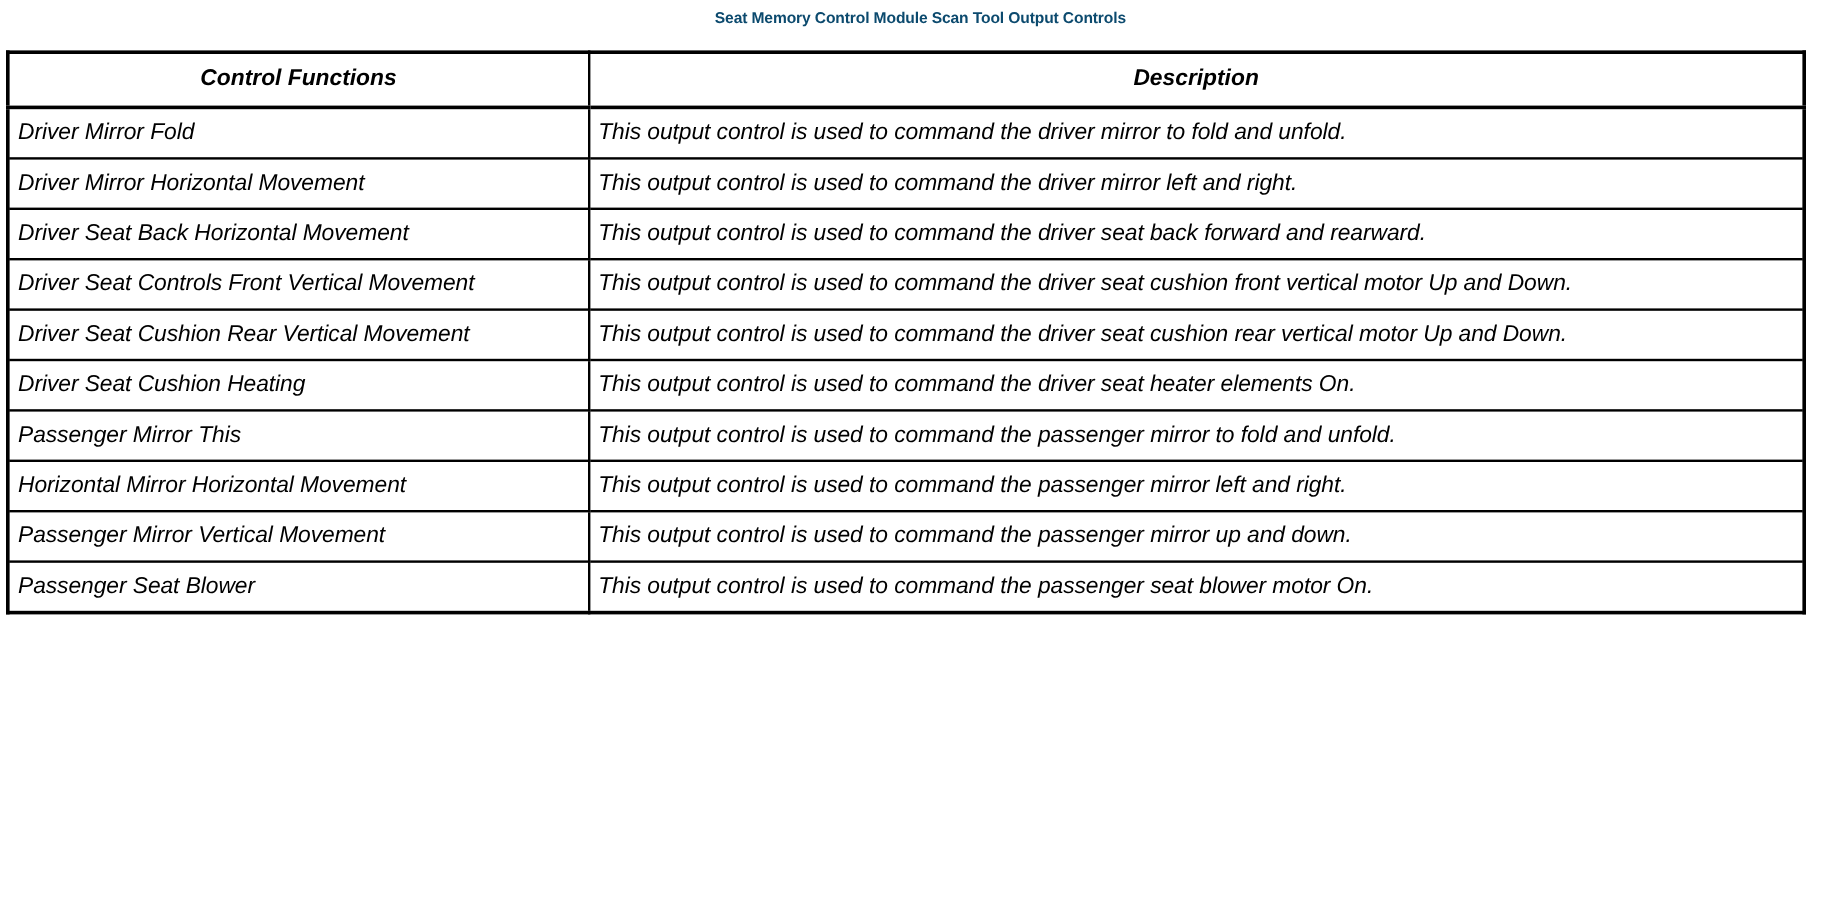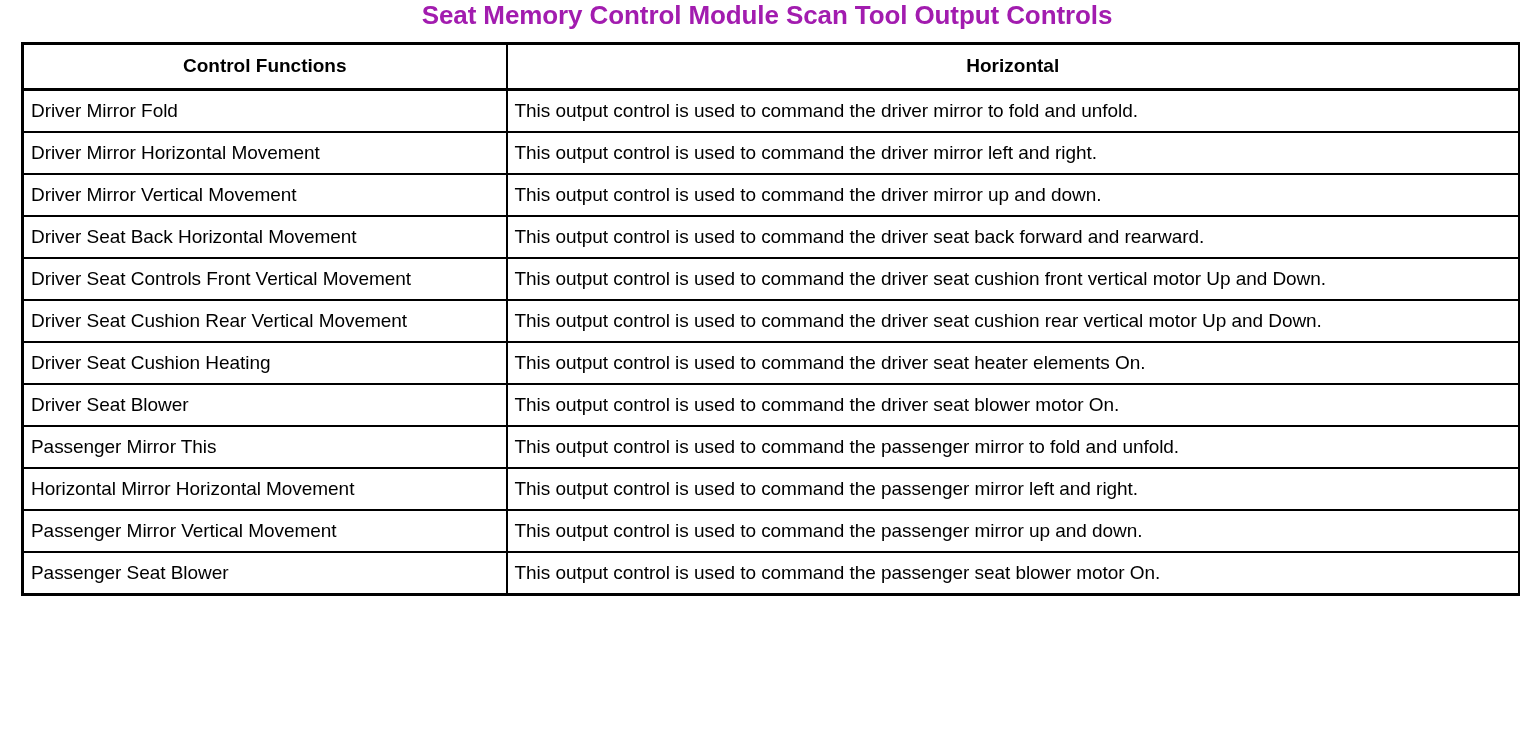--- a/index.html
+++ b/index.html
@@ -16,33 +16,34 @@
     overflow: hidden;
   }
   .page {
     position: relative;
     width: 1520px;
     height: 748px;
     box-sizing: border-box;
   }
   .doc-title {
     text-align: center;
-    font-size: 26px;
+    font-size: 13px;
     font-weight: bold;
     line-height: 24px;
     padding-top: 3px;
     letter-spacing: -0.1px;
-    color: #a21caf;
+    color: #0c4a6e;
     padding-left: 14px;
   }
   .table-wrap {
     position: absolute;
-    left: 21px;
+    left: 5px;
     top: 42px;
     width: 1500px;
+    font-style: italic;
   }
   table.controls-table {
     border-collapse: collapse;
     width: 1500px;
     table-layout: fixed;
     border: 3px solid #000000;
   }
   table.controls-table col.col-fn  { width: 484px; }
   table.controls-table col.col-desc{ width: 1013px; }
 
@@ -91,46 +92,38 @@
 
   <div class="table-wrap">
     <table class="controls-table">
       <colgroup>
         <col class="col-fn">
         <col class="col-desc">
       </colgroup>
       <thead>
         <tr>
           <th>Control Functions</th>
-          <th>Horizontal</th>
+          <th>Description</th>
         </tr>
       </thead>
       <tbody id="table-body">
           <tr>
             <td>
               <span class="cell-text">Driver Mirror Fold</span>
             </td>
             <td>
               <span class="cell-text">This output control is used to command the driver mirror to fold and unfold.</span>
             </td>
           </tr>
           <tr>
             <td>
               <span class="cell-text">Driver Mirror Horizontal Movement</span>
             </td>
             <td>
               <span class="cell-text">This output control is used to command the driver mirror left and right.</span>
-            </td>
-          </tr>
-          <tr>
-            <td>
-              <span class="cell-text">Driver Mirror Vertical Movement</span>
-            </td>
-            <td>
-              <span class="cell-text">This output control is used to command the driver mirror up and down.</span>
             </td>
           </tr>
           <tr>
             <td>
               <span class="cell-text">Driver Seat Back Horizontal Movement</span>
             </td>
             <td>
               <span class="cell-text">This output control is used to command the driver seat back forward and rearward.</span>
             </td>
           </tr>
@@ -149,28 +142,20 @@
             <td>
               <span class="cell-text">This output control is used to command the driver seat cushion rear vertical motor Up and Down.</span>
             </td>
           </tr>
           <tr>
             <td>
               <span class="cell-text">Driver Seat Cushion Heating</span>
             </td>
             <td>
               <span class="cell-text">This output control is used to command the driver seat heater elements On.</span>
-            </td>
-          </tr>
-          <tr>
-            <td>
-              <span class="cell-text">Driver Seat Blower</span>
-            </td>
-            <td>
-              <span class="cell-text">This output control is used to command the driver seat blower motor On.</span>
             </td>
           </tr>
           <tr>
             <td>
               <span class="cell-text">Passenger Mirror This</span>
             </td>
             <td>
               <span class="cell-text">This output control is used to command the passenger mirror to fold and unfold.</span>
             </td>
           </tr>

